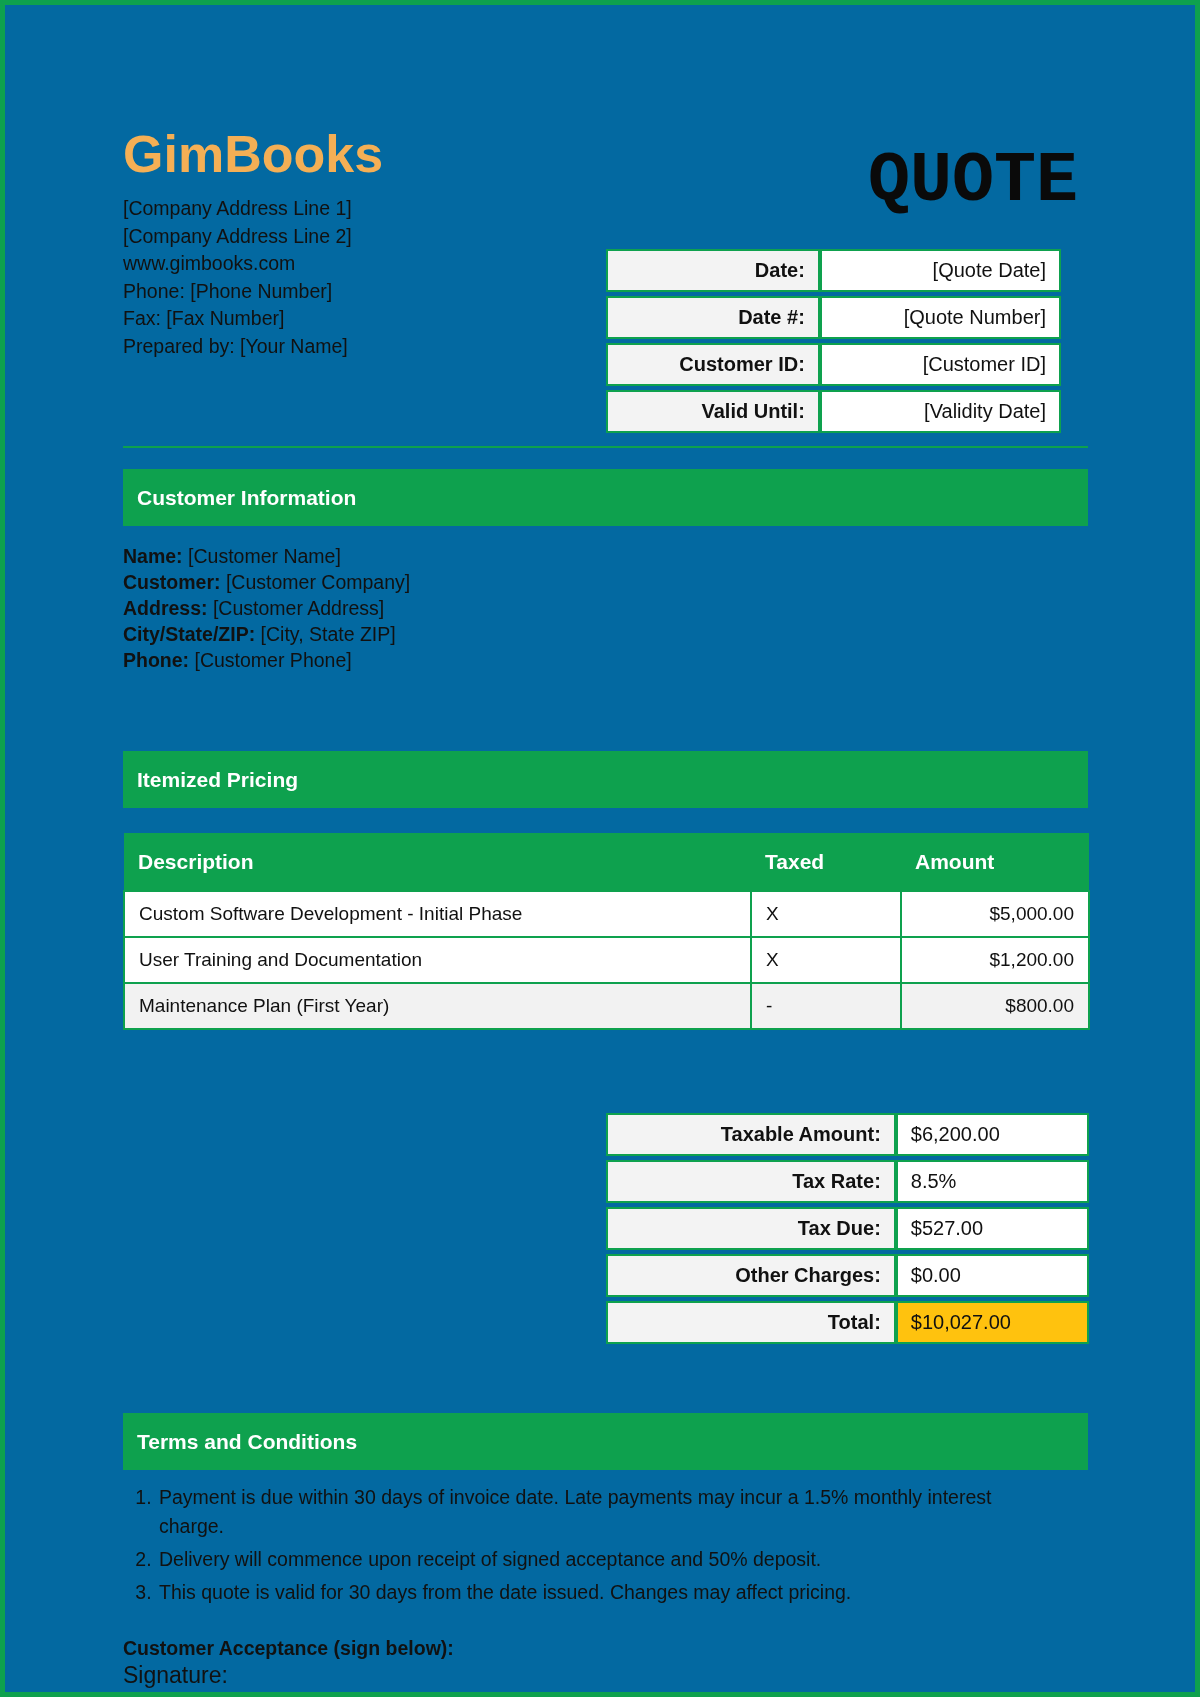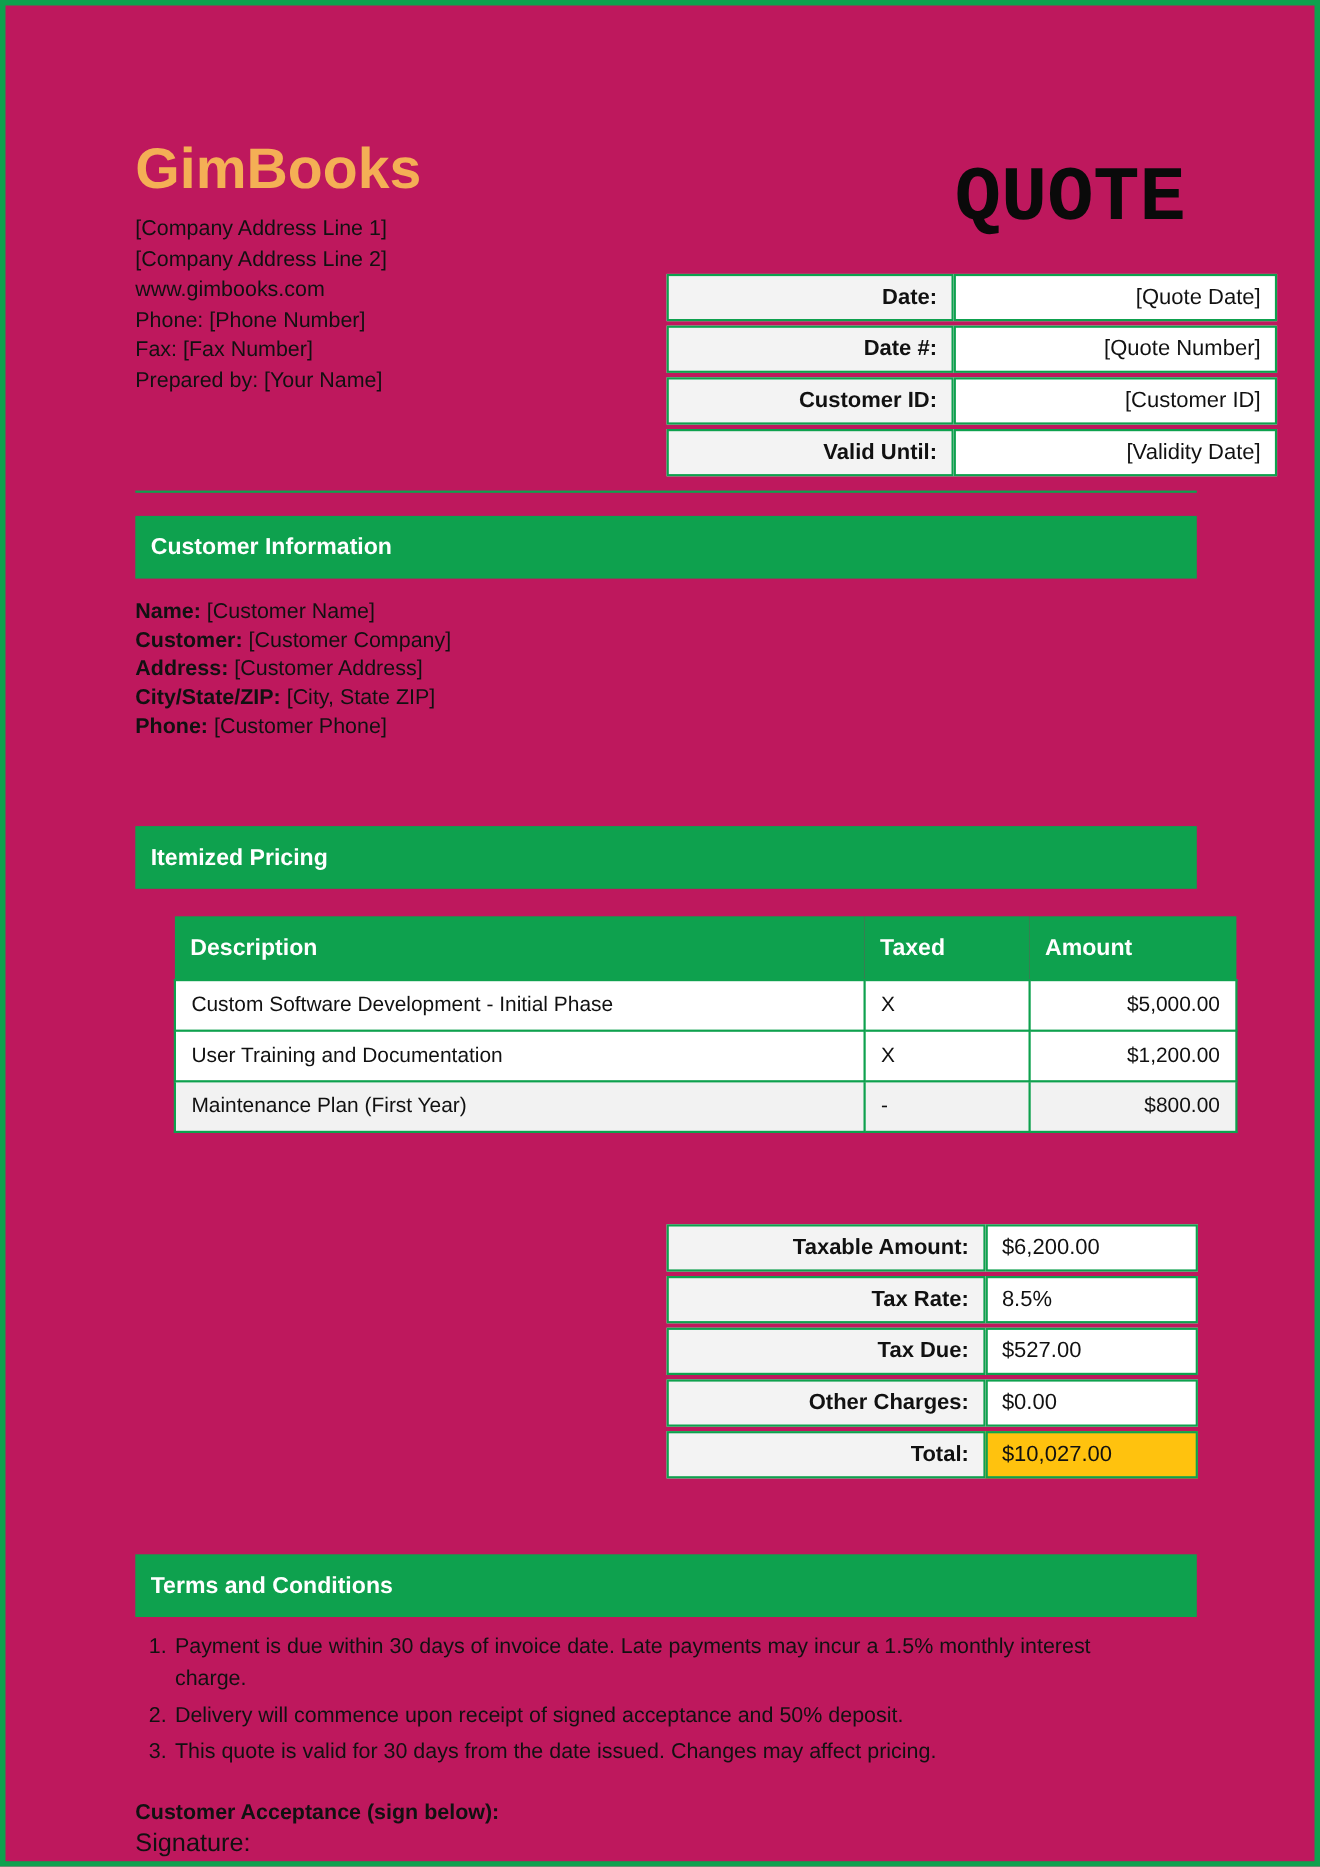--- a/index.html
+++ b/index.html
@@ -9,62 +9,62 @@
     --cell-gray:#F3F3F3;
     --row-alt:#F2F2F2;
     --ink:#111111;
   }
   *{margin:0;padding:0;box-sizing:border-box;}
   html,body{background:#ffffff;}
   body{font-family:"Liberation Sans", sans-serif;color:var(--ink);}
   .page{
     position:relative;
     width:1200px;height:1697px;
-    background:#be185d;
+    background:#0369a1;
     border:5px solid var(--green);
     overflow:hidden;
   }
   
   .logo{
     position:absolute;left:118px;top:122px;
     font-size:52px;font-weight:bold;color:var(--logo-orange);
     line-height:1.05;
   }
   .company-info{
     position:absolute;left:118px;top:190px;
     font-size:19.5px;line-height:27.5px;color:var(--ink);
   }
   .doc-title{
     position:absolute;top:142px;right:117px;
     font-size:70px;font-weight:bold;color:#0a0a0a;
     line-height:1;letter-spacing:0px;font-family:Liberation Mono, monospace;
   }
   
-  .quote-meta{position:absolute;left:601px;top:240px;width:555px;}
+  .quote-meta{position:absolute;left:601px;top:240px;width:455px;}
   table.meta{width:100%;border-collapse:separate;border-spacing:0 4px;font-size:20px;}
   table.meta td{border:2px solid var(--green);height:43px;padding:0 13px;vertical-align:middle;}
   table.meta td.m-label{background:var(--cell-gray);font-weight:bold;text-align:right;width:47%;}
   table.meta td.m-value{background:#ffffff;text-align:right;}
   
   .rule{position:absolute;left:118px;top:441px;width:965px;border-top:2px solid var(--green);}
   
   .banner{
     position:absolute;left:118px;width:965px;height:57px;
     background:var(--green);color:#ffffff;
     font-size:21px;font-weight:bold;
     display:flex;align-items:center;padding-left:14px;
   }
   .banner-ci{top:464px;}
   .banner-ip{top:746px;}
   .banner-tc{top:1408px;}
   
   .ci-fields{position:absolute;left:118px;top:538px;font-size:19.5px;line-height:26px;}
   .ci-fields .lbl{font-weight:bold;}
   
-  .items-wrap{position:absolute;left:118px;top:828px;width:965px;margin-left:35px;}
+  .items-wrap{position:absolute;left:118px;top:828px;width:965px;}
   table.items{width:100%;border-collapse:collapse;font-size:19px;table-layout:fixed;}
   table.items col.c-desc{width:627px;}
   table.items col.c-taxed{width:150px;}
   table.items col.c-amt{width:188px;}
   table.items th{
     background:var(--green);color:#ffffff;text-align:left;
     font-size:21px;font-weight:bold;height:58px;padding:0 14px;border:none;
   }
   table.items td{border:2px solid var(--green);height:46px;padding:0 14px;background:#ffffff;vertical-align:middle;}
   table.items tr.alt td{background:var(--row-alt);}

